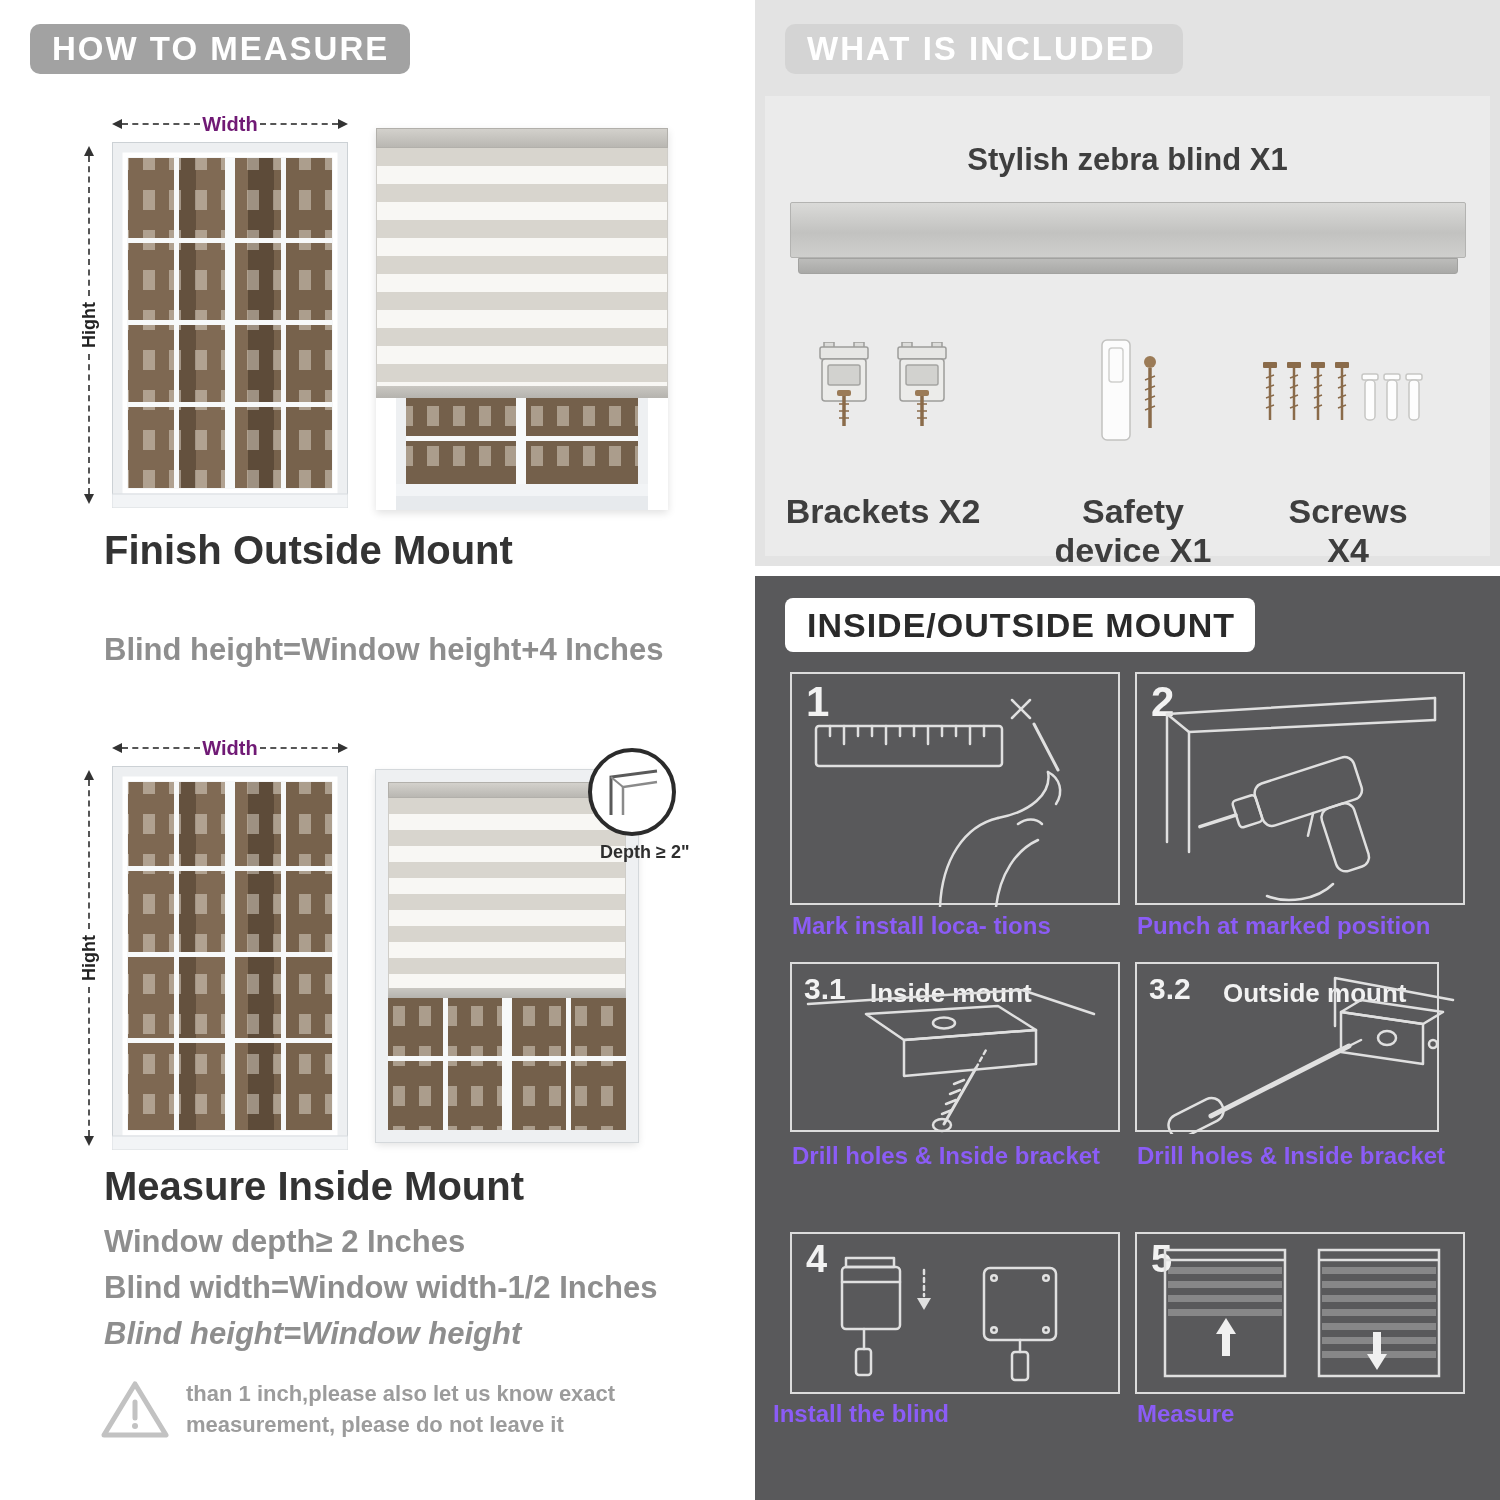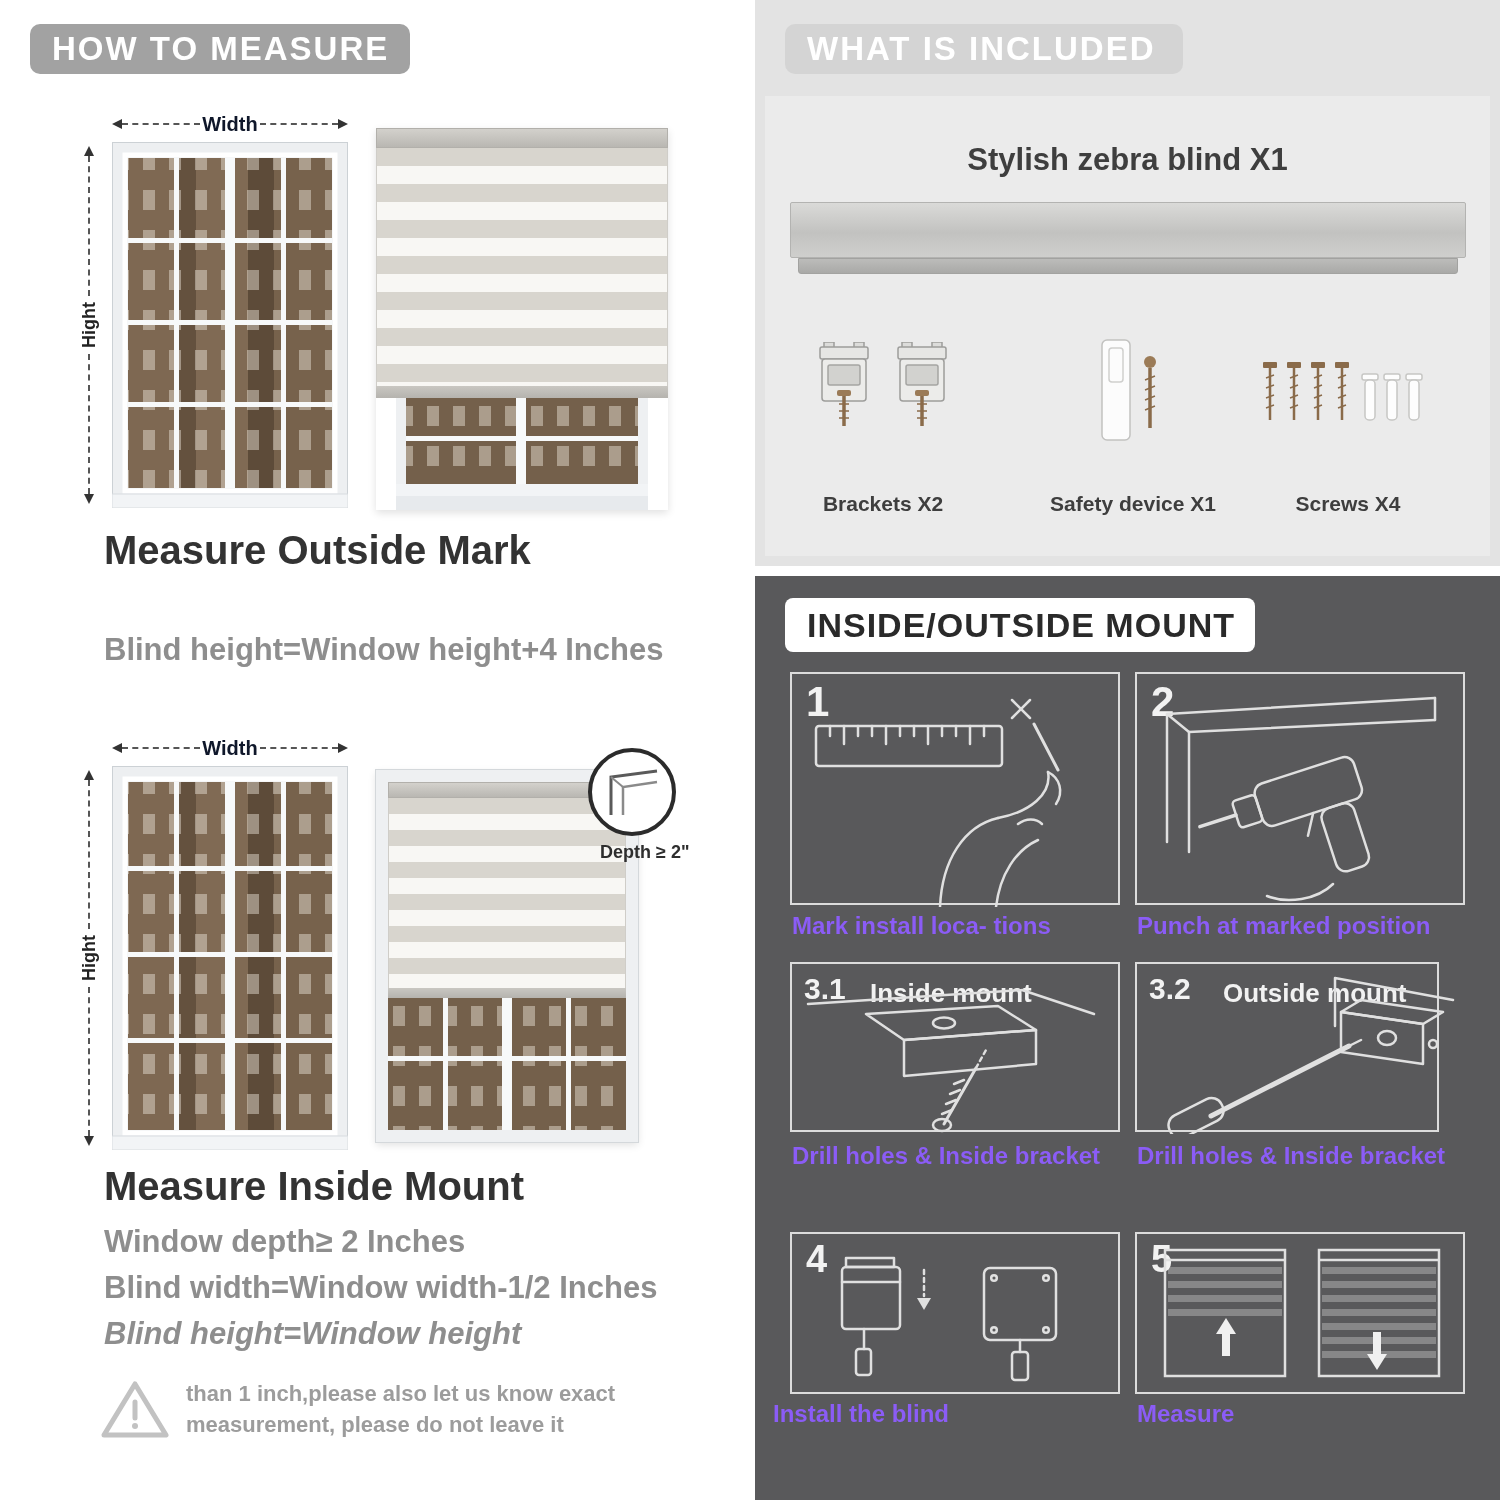--- a/index.html
+++ b/index.html
@@ -16,21 +16,21 @@
               font-size:34px;font-weight:800;letter-spacing:1px;border-radius:8px;}
 
   
   .sec-heading{font-size:40px;font-weight:800;color:#333;}
   .sec-line{font-size:31px;font-weight:700;color:#8e8e8e;}
   .warn-line{font-size:22px;font-weight:700;color:#9c9c9c;line-height:31px;}
 
   
   .h-arrow{display:flex;align-items:center;}
   .hdash{flex:1;height:0;border-top:2px dashed #555;}
-  .h-label{margin:0 2px;font-size:20px;font-weight:700;color:#0f172a;}
+  .h-label{margin:0 2px;font-size:20px;font-weight:700;color:#701a75;}
   .tri-left{width:0;height:0;border-top:5px solid transparent;border-bottom:5px solid transparent;border-right:10px solid #333;}
   .tri-right{width:0;height:0;border-top:5px solid transparent;border-bottom:5px solid transparent;border-left:10px solid #333;}
   .v-arrow{display:flex;flex-direction:column;align-items:center;}
   .vdash{flex:1;width:0;border-left:2px dashed #555;}
   .tri-up{width:0;height:0;border-left:5px solid transparent;border-right:5px solid transparent;border-bottom:10px solid #333;}
   .tri-down{width:0;height:0;border-left:5px solid transparent;border-right:5px solid transparent;border-top:10px solid #333;}
   .v-label{writing-mode:vertical-rl;transform:rotate(180deg);font-size:18px;font-weight:700;color:#222;margin:6px 0;}
 
   
   .blind-rail{height:20px;background:linear-gradient(180deg,#d3d1cc,#b9b7b2);border:1px solid #b2b0ab;box-sizing:border-box;}
@@ -47,21 +47,21 @@
   .depth-label{font-size:18px;font-weight:700;color:#2e2e2e;}
 
   
   .included-block{left:755px;top:0;width:745px;height:566px;background:#e3e3e3;}
   .inner-panel{left:765px;top:96px;width:725px;height:460px;background:#ebebeb;}
   .included-title{left:755px;top:142px;width:745px;text-align:center;font-size:31px;font-weight:700;color:#3e3e3e;}
   .headrail{left:790px;top:202px;width:676px;height:56px;background:linear-gradient(180deg,#dadad8,#c2c2c0 55%,#cecec c);
             background:linear-gradient(180deg,#dadad8,#c2c2c0 55%,#cfcfcd);border:1px solid #b3b3b1;box-sizing:border-box;border-radius:2px;}
   .headrail-lip{left:798px;top:258px;width:660px;height:16px;background:linear-gradient(180deg,#bcbcba,#a9a9a7);
                 border:1px solid #a2a2a0;box-sizing:border-box;border-radius:0 0 3px 3px;}
-  .included-label{top:492px;text-align:center;font-size:21px;font-weight:700;color:#3e3e3e;}
+  .included-label{top:492px;text-align:center;font-size:34px;font-weight:700;color:#3e3e3e;}
 
   
   .mount-block{left:755px;top:576px;width:745px;height:924px;background:#59595b;}
   .step-panel{border:2px solid #dcdcdc;box-sizing:border-box;}
   .step-num{position:absolute;color:#f2f2f2;font-weight:700;}
   .step-num-big{font-size:42px;left:14px;top:4px;}
   .step-num-mid{font-size:30px;left:12px;top:8px;}
   .step-title{position:absolute;color:#f2f2f2;font-weight:700;font-size:26px;left:78px;top:14px;}
   .step-caption{position:absolute;color:#8b5cf6;font-weight:700;font-size:24px;}
   .lineart{position:absolute;left:0;top:0;}
@@ -126,21 +126,21 @@
       <rect x="0" y="0" width="252" height="98" fill="#eef0f2"></rect>
       <rect x="10" y="0" width="232" height="86" fill="#74604b"></rect>
       <rect x="10" y="0" width="232" height="86" fill="url(#bwin)"></rect>
       <rect x="120" y="0" width="10" height="86" fill="#f7f9fa"></rect>
       <rect x="10" y="38" width="232" height="5" fill="#f7f9fa"></rect>
       <rect x="0" y="86" width="252" height="12" fill="#f2f4f6"></rect>
       <rect x="0" y="98" width="252" height="14" fill="#e7eaed"></rect>
     </svg>
   </div>
 
-  <div class="abs sec-heading" style="left:104px;top:528px;">Measure Outside Mark</div>
+  <div class="abs sec-heading" style="left:104px;top:528px;">Finish Outside Mount</div>
   <div class="abs sec-line" style="left:104px;top:632px;">Blind height=Window height+4 Inches</div>
 
   <div class="abs h-arrow" style="left:112px;top:736px;width:236px;height:24px;">
     <span class="tri-left"></span>
     <span class="hdash"></span>
     <span class="h-label">Width</span>
     <span class="hdash"></span>
     <span class="tri-right"></span>
   </div>
 

